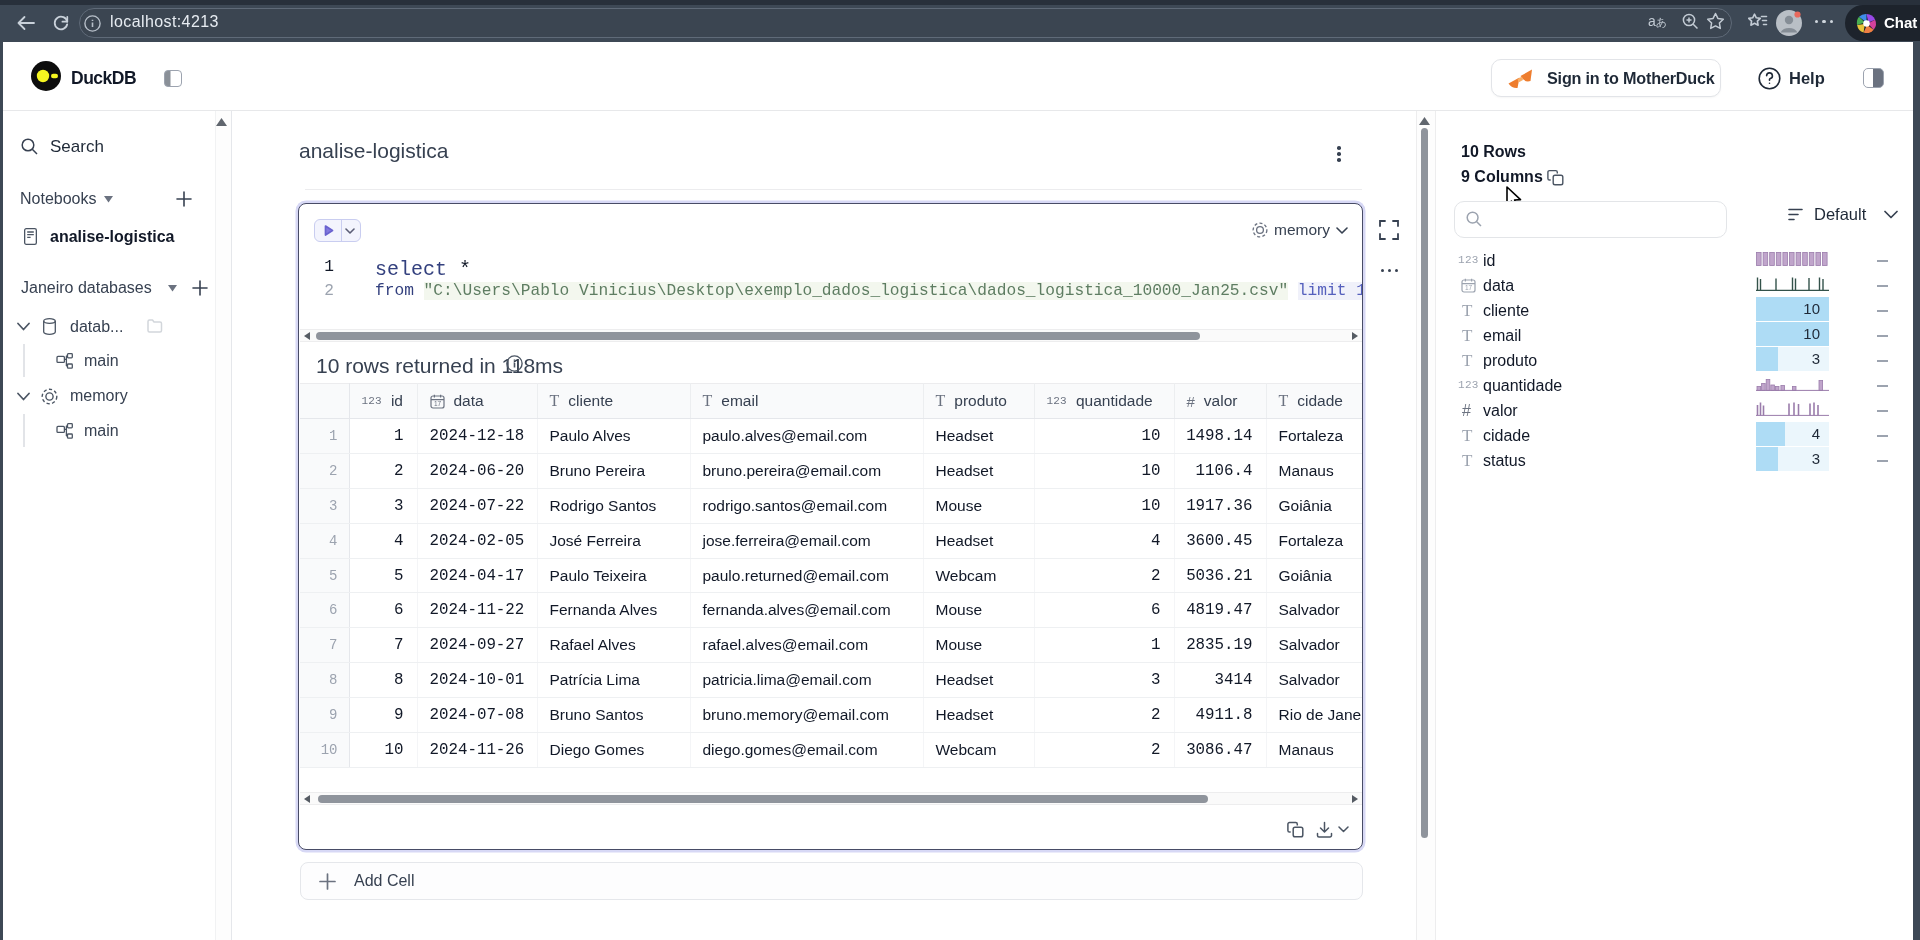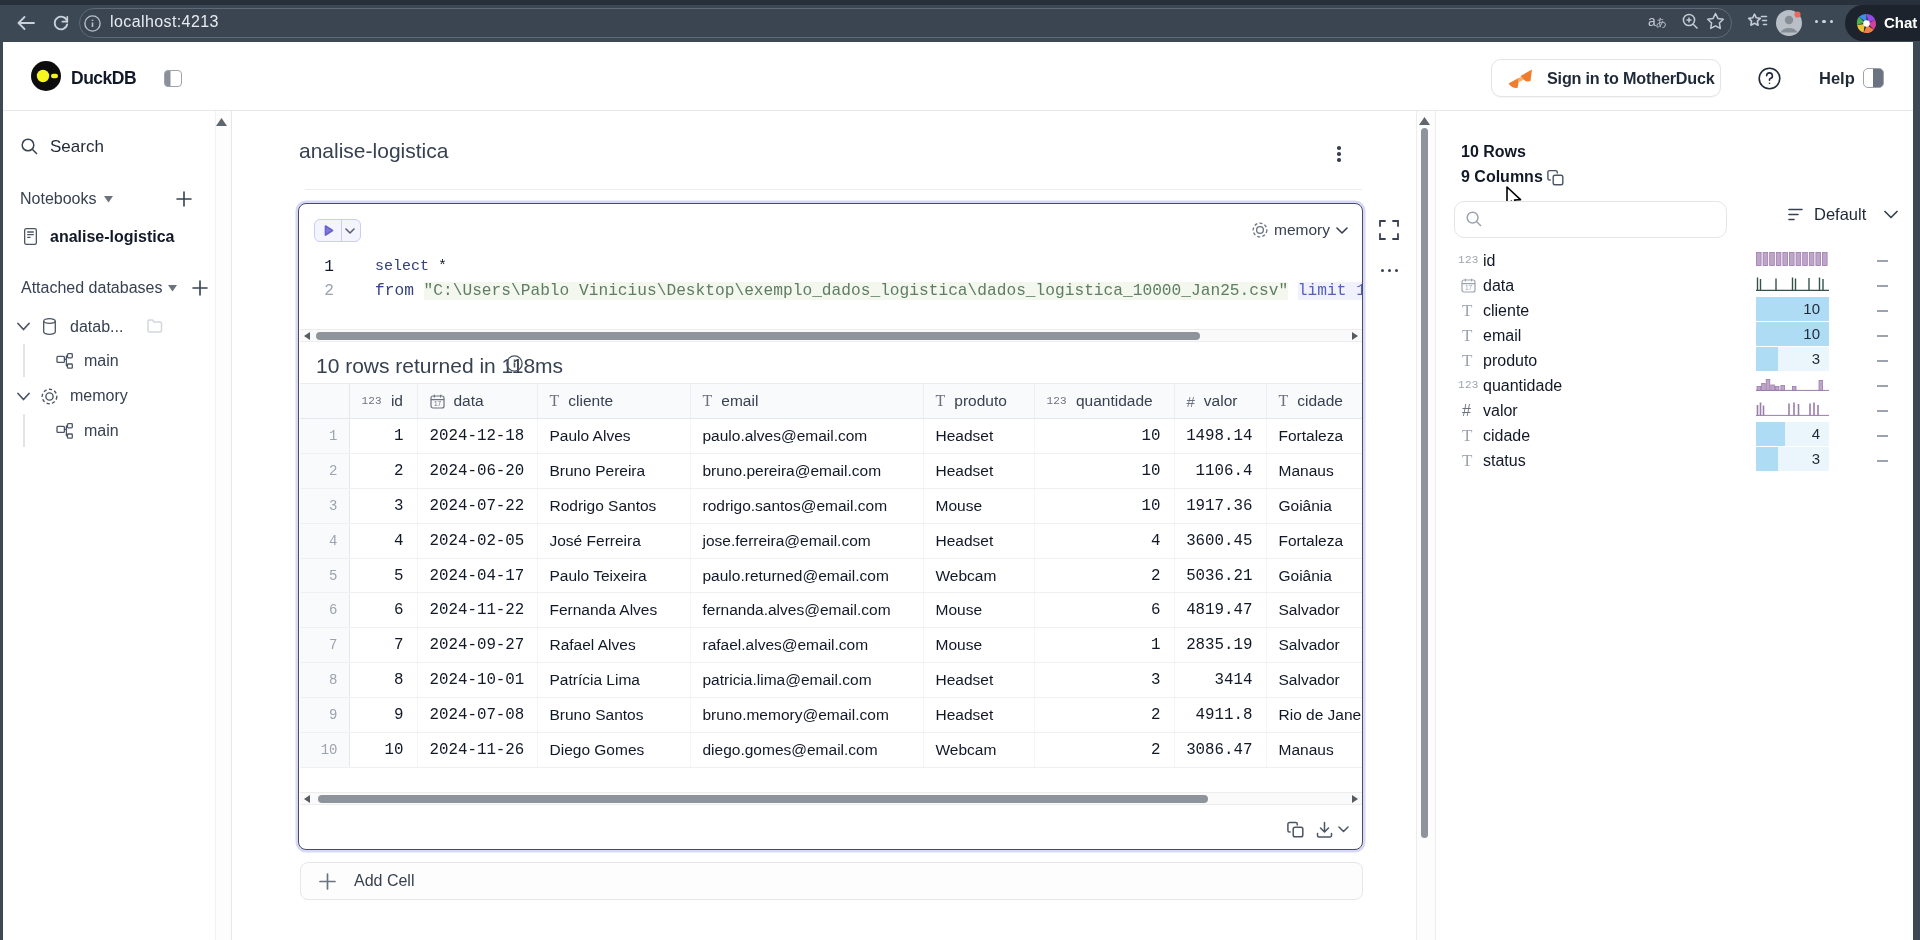--- a/index.html
+++ b/index.html
@@ -148,21 +148,21 @@
       <path d="M13.5 8 L25 1.5 L23.5 13 Q17.5 15 13.5 8 z" fill="#ee7d2e"></path>
       <path d="M10.5 11 l4.5 -2.5 1 3.5 -4.5 2.5 z" fill="#f8ae67"></path>
     </svg>
     <div class="abs" style="left:1544px;top:27px;font-size:16.2px;font-weight:700;color:#1f2937;letter-spacing:-0.2px;text-align:right;">Sign in to MotherDuck</div>
 
     <svg class="abs" style="left:1755px;top:25px" width="23" height="23" viewBox="0 0 23 23" fill="none" stroke="#1f2937" stroke-width="1.6">
       <circle cx="11.5" cy="11.5" r="10.3"></circle>
       <path d="M8.6 8.6 a2.9 2.9 0 1 1 3.7 3 c-.5.2-.8.5-.8 1v.6" stroke-linecap="round"></path>
       <circle cx="11.5" cy="16.3" r="0.8" fill="#1f2937" stroke="none"></circle>
     </svg>
-    <div class="abs" style="left:1786px;top:27px;font-size:16.5px;font-weight:700;color:#1f2937;margin-left:30px;">Help</div>
+    <div class="abs" style="left:1786px;top:27px;font-size:16.5px;font-weight:700;color:#1f2937;">Help</div>
 
     <svg class="abs" style="left:1860px;top:26px" width="21" height="20" viewBox="0 0 21 20">
       <defs>
           <clipPath id="tgr">
             <rect x="0.5" y="0.5" width="20" height="19" rx="4.5"></rect>
           </clipPath>
         </defs>
       <rect x="10" y="0" width="11" height="20" fill="#6b7280" clip-path="url(#tgr)"></rect>
       <rect x="0.5" y="0.5" width="20" height="19" rx="4.5" fill="none" stroke="#9ca3af"></rect>
     </svg>
@@ -187,21 +187,21 @@
   <svg class="abs" style="left:176px;top:191px" width="16" height="16" viewBox="0 0 16 16" stroke="#374151" stroke-width="1.6" stroke-linecap="round">
       <path d="M8 1v14M1 8h14"></path>
     </svg>
 
   <svg class="abs" style="left:24px;top:228px" width="13" height="17" viewBox="0 0 13 17" fill="none" stroke="#4b5563" stroke-width="1.3">
     <rect x="0.65" y="0.65" width="11.7" height="15.7" rx="1.6"></rect>
     <path d="M3.2 4h6.6M3.2 6.7h6.6M3.2 9.4h3.4"></path>
   </svg>
   <div class="abs" style="left:50px;top:228px;font-size:16px;font-weight:700;color:#111827;">analise-logistica</div>
 
-  <div class="abs" style="left:21px;top:279px;font-size:16px;color:#374151;">Attached databases</div>
+  <div class="abs" style="left:21px;top:279px;font-size:16px;color:#374151;">Janeiro databases</div>
   <svg class="abs" style="left:168px;top:285px" width="9" height="7" viewBox="0 0 9 7">
       <path d="M0 0 h9 l-4.5 6.5 z" fill="#6b7280"></path>
     </svg>
   <svg class="abs" style="left:192px;top:280px" width="16" height="16" viewBox="0 0 16 16" stroke="#374151" stroke-width="1.6" stroke-linecap="round">
       <path d="M8 1v14M1 8h14"></path>
     </svg>
 
   <svg class="abs" style="left:17px;top:322px" width="13" height="9" viewBox="0 0 13 9" fill="none" stroke="#4b5563" stroke-width="1.7" stroke-linecap="round" stroke-linejoin="round">
       <path d="M1 1.5 l5.5 6 5.5 -6"></path>
     </svg>
@@ -280,21 +280,21 @@
     <path d="M1 6 V1 H6 M14 1 H19 V6 M19 14 V19 H14 M6 19 H1 V14"></path>
   </svg>
   <div class="abs" style="left:1381px;top:269px;width:17px;display:flex;justify-content:space-between;">
     <div style="width:3.4px;height:3.4px;border-radius:50%;background:#374151"></div>
     <div style="width:3.4px;height:3.4px;border-radius:50%;background:#374151"></div>
     <div style="width:3.4px;height:3.4px;border-radius:50%;background:#374151"></div>
   </div>
 
   <div class="abs mono" style="left:322px;top:258px;width:12px;font-size:16.2px;color:#111827;text-align:right;">1</div>
   <div class="abs mono" style="left:322px;top:282px;width:12px;font-size:16.2px;color:#9ca3af;text-align:right;">2</div>
-  <div class="abs mono" style="left:375px;top:258px;font-size:15px;color:#111827;white-space:pre;"><span style="color:#33407e;">select</span> *</div>
+  <div class="abs mono" style="left:375px;top:258px;font-size:20px;color:#111827;white-space:pre;"><span style="color:#33407e;">select</span> *</div>
   <div class="abs mono" style="left:375px;top:282px;width:987px;overflow:hidden;font-size:16.2px;color:#111827;white-space:pre;"><span style="color:#33407e;">from</span> <span style="color:#5e7d62;background:#f3f7ee;">"C:\Users\Pablo Vinicius\Desktop\exemplo_dados_logistica\dados_logistica_10000_Jan25.csv"</span> <span style="background:#f0f1fa;"><span style="color:#5560bd;">limit</span> <span style="color:#5560bd;">10</span></span></div>
 
   <div class="abs" style="left:300px;top:329px;width:1062px;height:13px;background:#fafafa;border-top:1px solid #ededee;border-bottom:1px solid #ededee;"></div>
   <svg class="abs" style="left:304px;top:332px" width="6" height="8" viewBox="0 0 6 8">
       <path d="M6 0 v8 L0 4 z" fill="#555b63"></path>
     </svg>
   <svg class="abs" style="left:1352px;top:332px" width="6" height="8" viewBox="0 0 6 8">
       <path d="M0 0 v8 L6 4 z" fill="#555b63"></path>
     </svg>
   <div class="abs" style="left:316px;top:331.5px;width:884px;height:8px;border-radius:4px;background:#8f949c;"></div>

